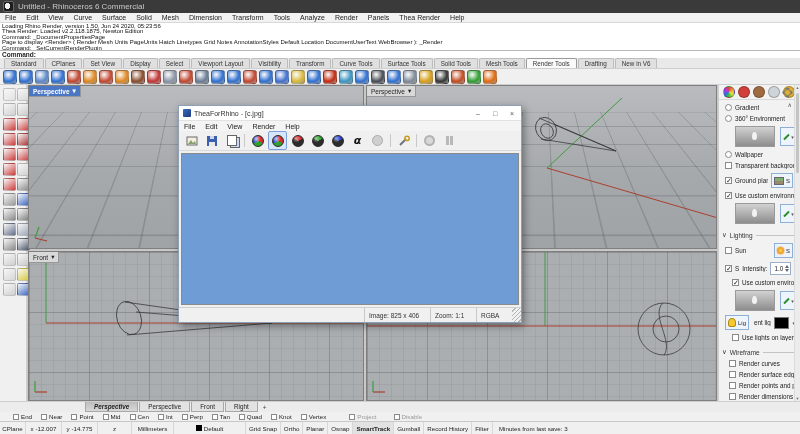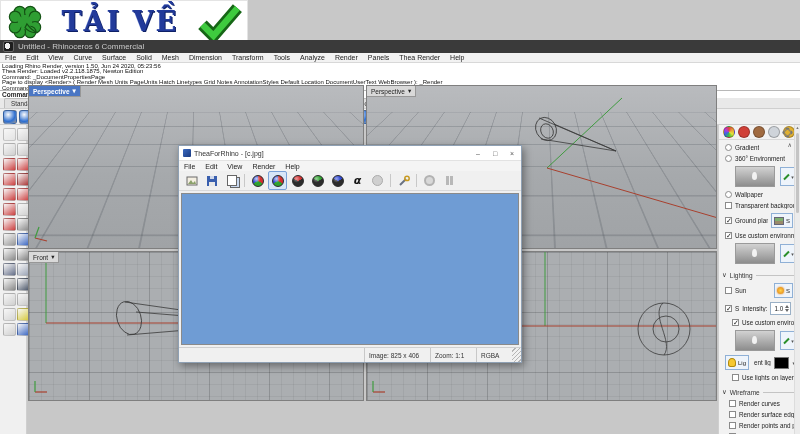--- a/index.html
+++ b/index.html
@@ -1,18 +1,18 @@
 <!DOCTYPE html>
 <html style="--clover: #2f9e33; --check: #3ecb3e; --banner-text: #223a9a; --canvas: #6f9cd4; --axr: #a8402e; --axg: #3f9b3f;"><head>
 <meta charset="utf-8">
 <style>
   html,body{margin:0;padding:0;}
   #app{position:relative;width:800px;height:434px;overflow:hidden;background:#c8c8c8;
        font-family:"Liberation Sans",sans-serif;color:#222;-webkit-font-smoothing:antialiased;}
-  .abs{position:absolute;margin-top:40px;}
+  .abs{position:absolute;}
 
   
   #titlebar{left:0;top:0;width:800px;height:13px;background:#3a3a3a;color:#c9c9c9;
             display:flex;align-items:center;gap:4px;padding-left:3px;box-sizing:border-box;font-size:8px;}
   .rhino-ico{width:9px;height:9px;border-radius:2px;flex:none;
              background:radial-gradient(circle at 40% 45%, #f2f2f2 0 38%, #1d1d1d 40%);border:1px solid #666;}
 
   
   #menubar{left:0;top:13px;width:800px;height:10px;background:#f2f2f2;border-bottom:1px solid #d8d8d8;
            display:flex;align-items:center;font-size:7px;box-sizing:border-box;}

